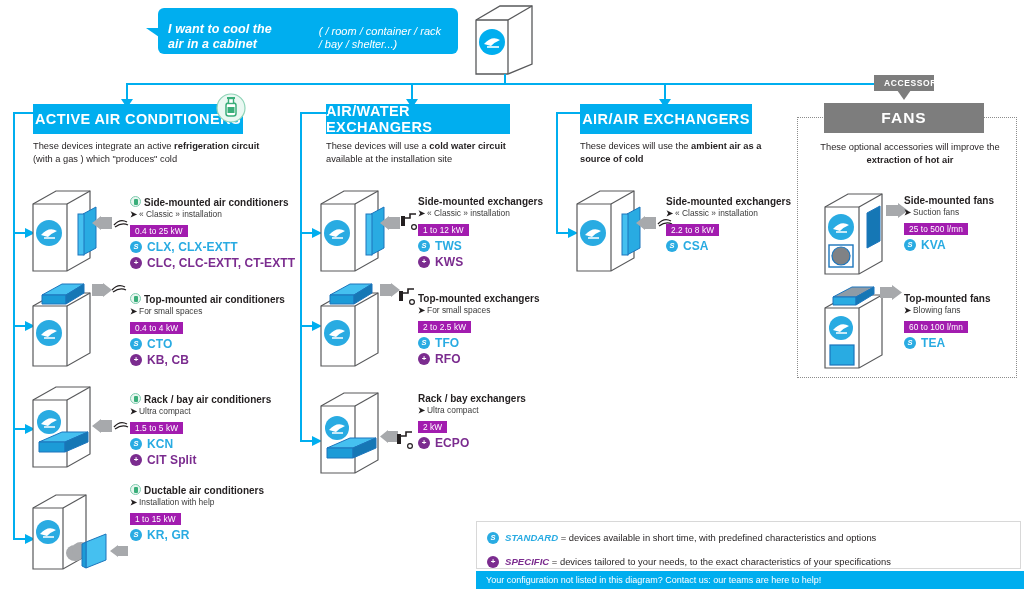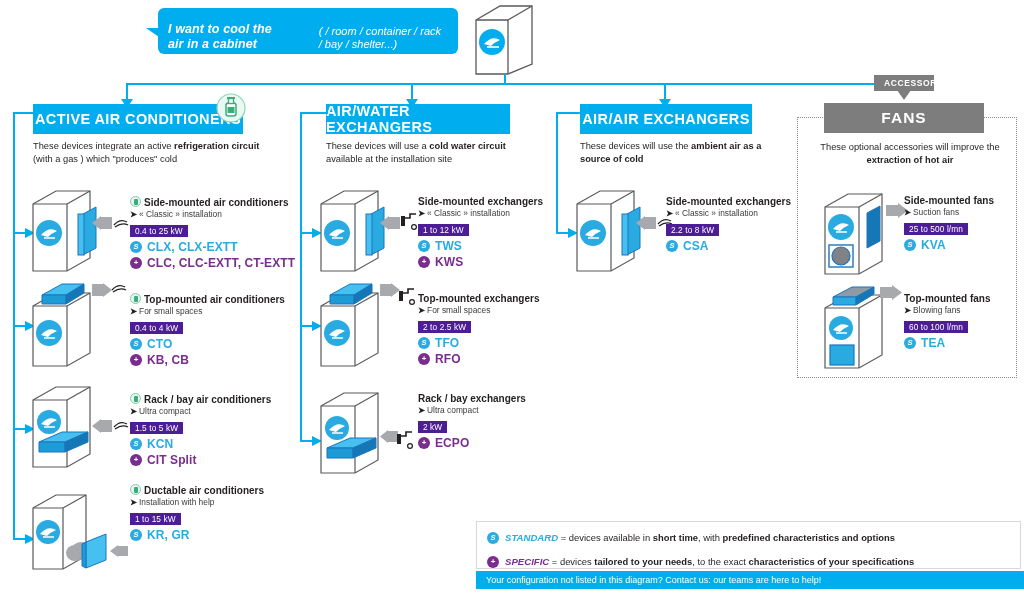--- a/index.html
+++ b/index.html
@@ -68,21 +68,21 @@
   .e-title {
     font-size: 10px; font-weight: bold; color: #231F20;
     line-height: 1.1; white-space: nowrap;
   }
   .e-sub {
     font-size: 8.4px; color: #3b3b3b; line-height: 1.15;
     white-space: nowrap; margin-top: 2px;
   }
   .e-arrow { color: #231F20; font-weight: bold; margin-right: 2px; }
   .e-badge {
-    display: inline-block; background: #4c1d95; color: #ffffff;
+    display: inline-block; background: #a21caf; color: #ffffff;
     font-size: 8.3px; padding: 1px 5px 1.5px; margin-top: 2px;
     white-space: nowrap; letter-spacing: .1px;
   }
   .e-ref {
     display: flex; align-items: center; gap: 5px;
     margin-top: 2px; white-space: nowrap;
   }
   .e-ref span.txt { font-size: 12px; font-weight: bold; letter-spacing: .1px; }
   .std .txt { color: #29ABE2; }
   .spc .txt { color: #7B2C8F; }
@@ -114,21 +114,21 @@
   .dash-top-l, .dash-top-r { border-top: 1.6px dotted #8C8C8C; }
 
   
   .legendbox {
     left: 476px; top: 521px; width: 545px; height: 48px;
     background: #ffffff; border: 1px solid #d8d8d8;
     padding: 7px 10px;
   }
   .leg-row { display: flex; align-items: center; gap: 6px; height: 17px; }
   .leg-txt { font-size: 9.4px; color: #231F20; }
-  .leg-txt b { font-weight: bold; }
+  .leg-txt b { font-weight: normal; }
   .leg-kind { font-weight: bold; font-style: italic; font-size: 9.6px; }
   .leg-kind.s { color: #29ABE2; }
   .leg-kind.p { color: #7B2C8F; }
   .contactbar {
     left: 476px; top: 571px; width: 555px; height: 18px;
     background: #00AEEF; color: #ffffff; font-size: 9px;
     display: flex; align-items: center; padding-left: 10px;
   }
 
   

